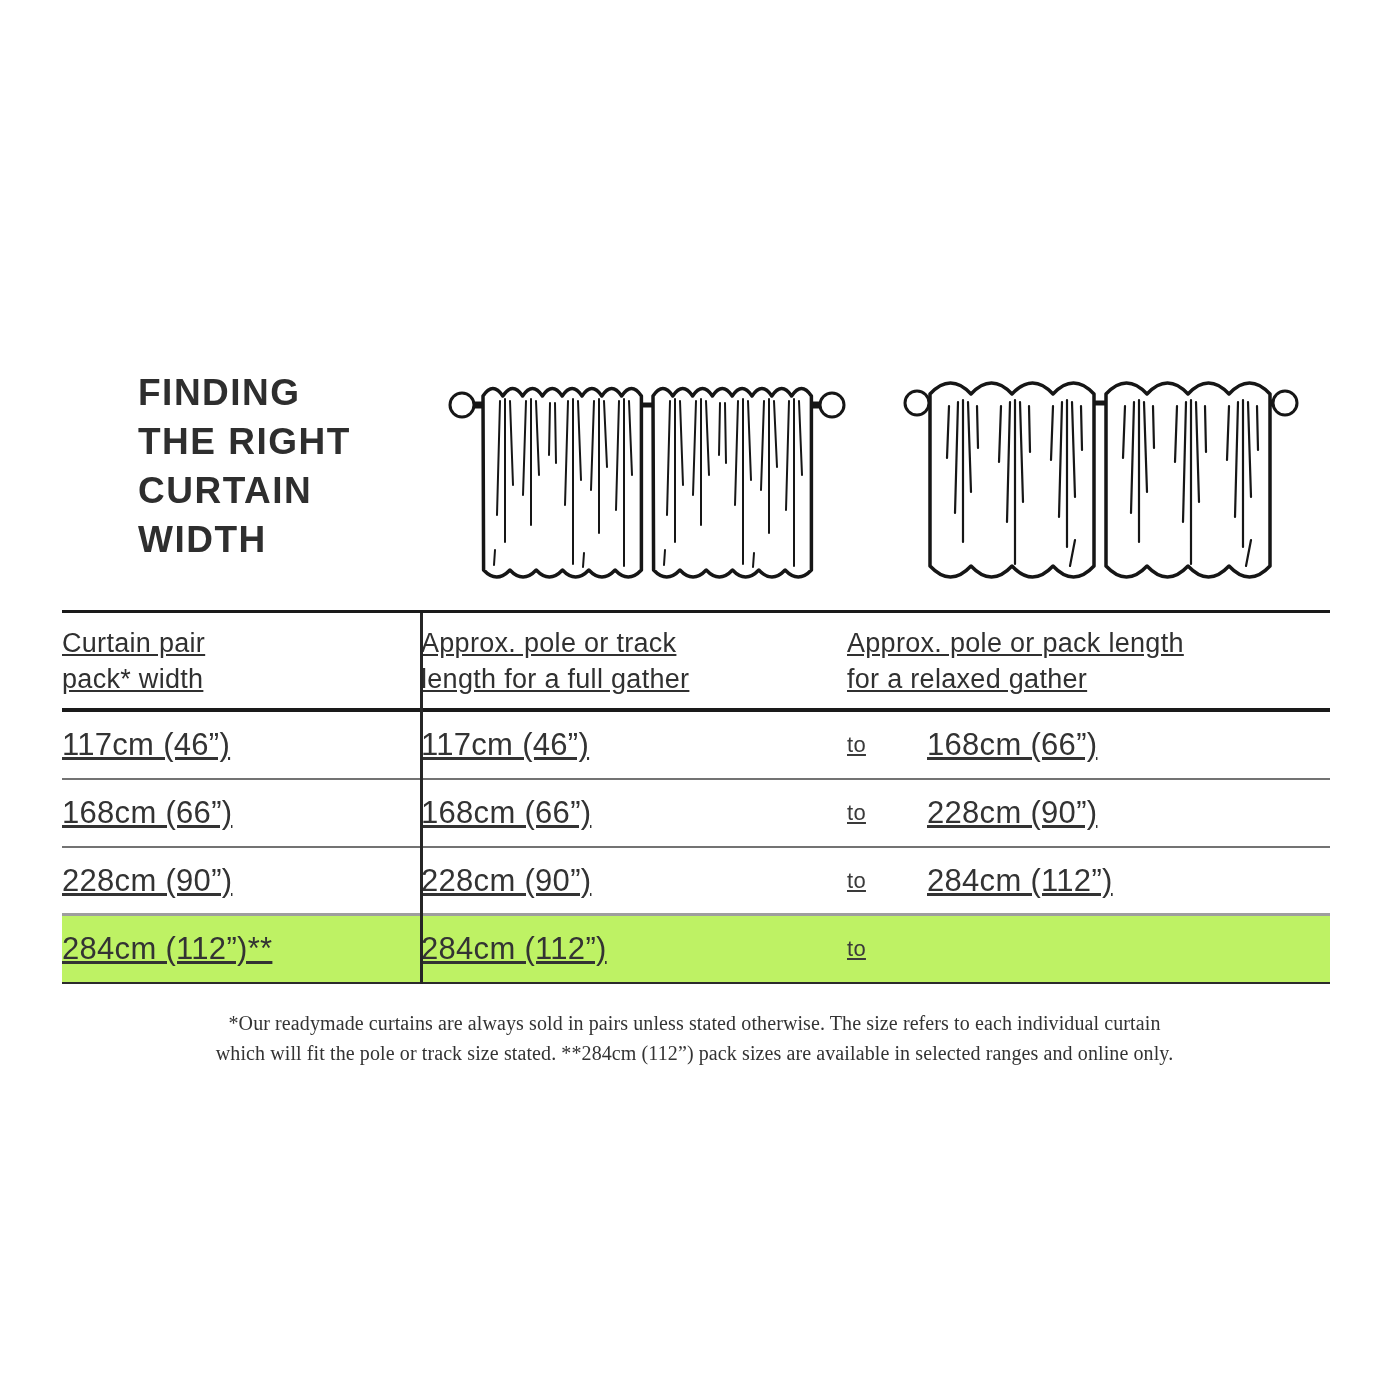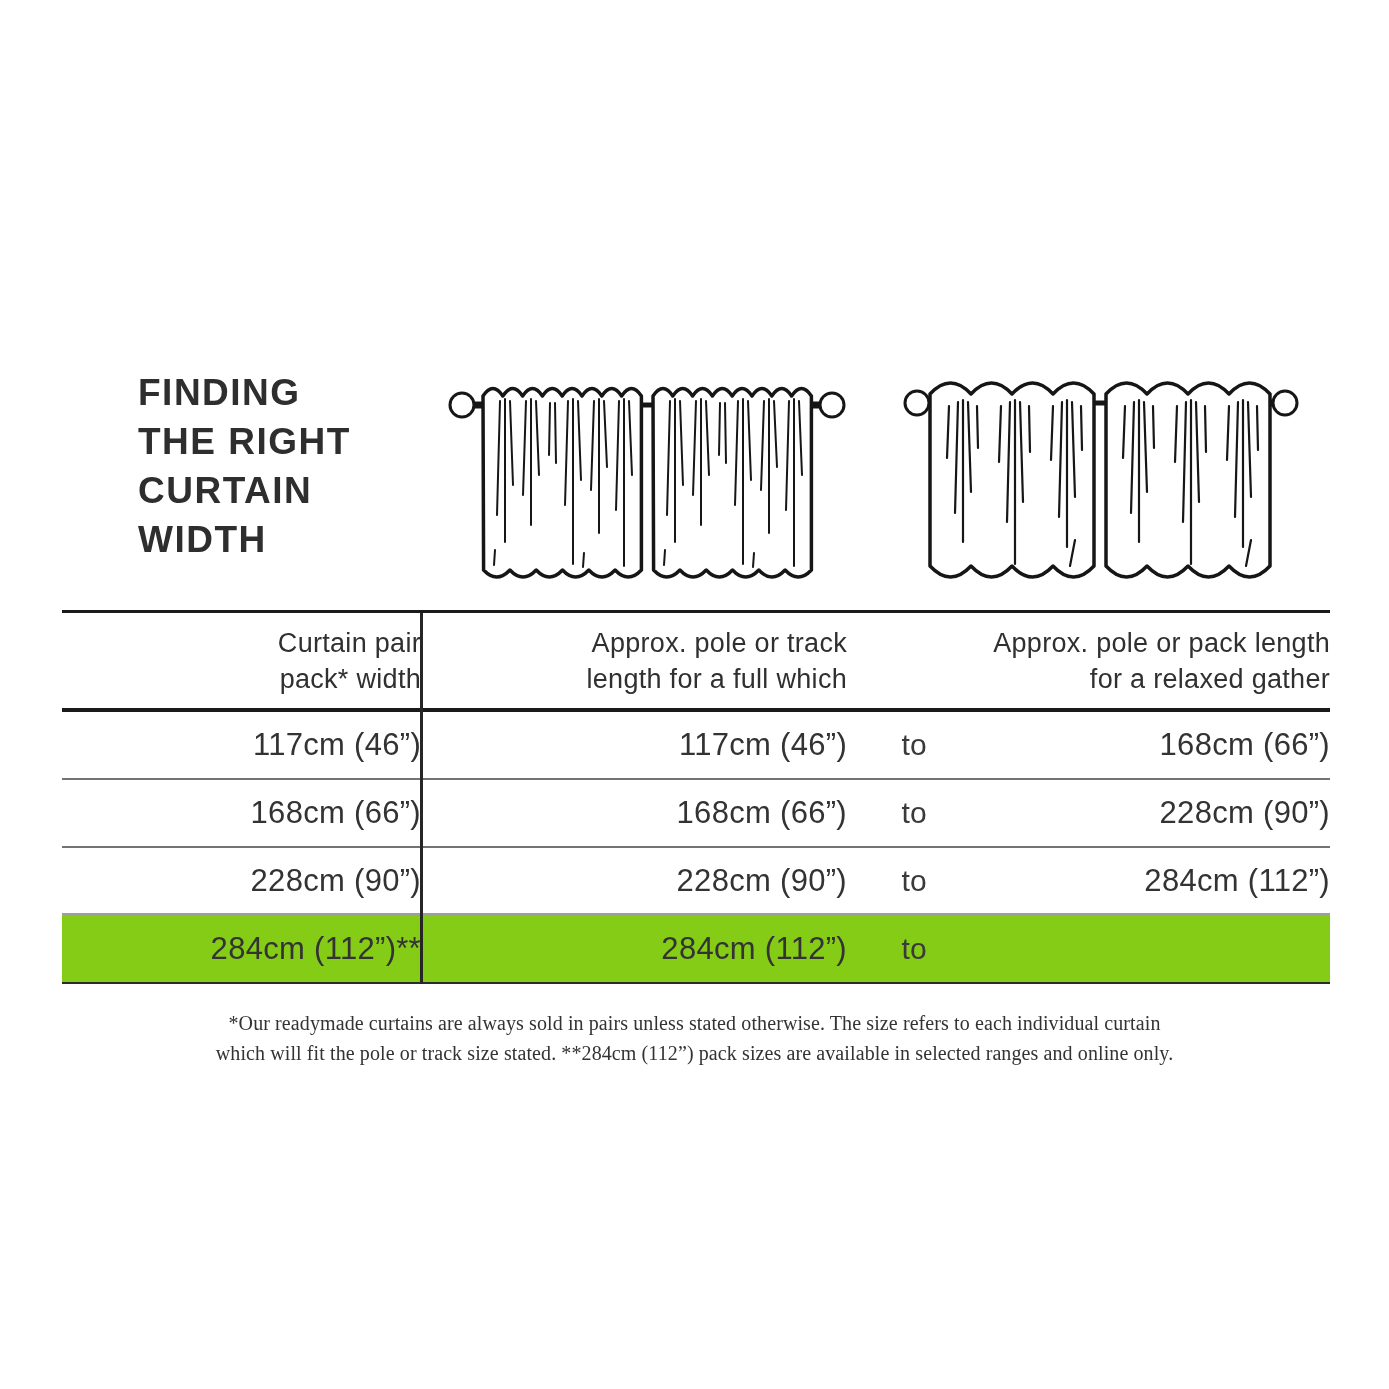--- a/index.html
+++ b/index.html
@@ -46,34 +46,35 @@
     height:68px;
     border-bottom:2px solid #737373;
     box-sizing:border-box;
   }
   .thead{
     grid-template-columns:359px 426px 1fr;
     height:99px;
     border-bottom:4px solid #1a1a1a;
   }
   .cell{
-    text-align:right;
+    text-align:left;
     font-size:31px;
     color:#333;
     letter-spacing:0.3px;
+    text-decoration:underline;
   }
   .th{
     font-size:27px;
     line-height:36px;
     white-space:pre-line;
     color:#303030;
   }
-  .to-cell{font-size:30px;color:#3a3a3a;}
+  .to-cell{font-size:22px;color:#3a3a3a;}
   .gray-divider{border-bottom:3px solid #9e9e9e;}
-  .last-row{background:#84cc16;border-bottom:2px solid #2b2b2b;}
+  .last-row{background:#bef264;border-bottom:2px solid #2b2b2b;}
 
   .footnote{
     position:absolute;
     left:0;right:0;
     top:1008px;
     margin:0;
     text-align:center;
     font-size:20px;
     line-height:30px;
     color:#333;
@@ -137,21 +138,21 @@
     </svg>
   </div>
 
   <div class="size-table">
     <div class="vdivider"></div>
 
     <div class="trow thead">
       <div class="cell th">Curtain pair
 pack* width</div>
       <div class="cell th">Approx. pole or track
-length for a full which</div>
+length for a full gather</div>
       <div class="cell th">Approx. pole or pack length
 for a relaxed gather</div>
     </div>
 
     <div class="trow">
       <div class="cell">117cm (46”)</div>
       <div class="cell">117cm (46”)</div>
       <div class="cell to-cell">to</div>
       <div class="cell">168cm (66”)</div>
     </div>

